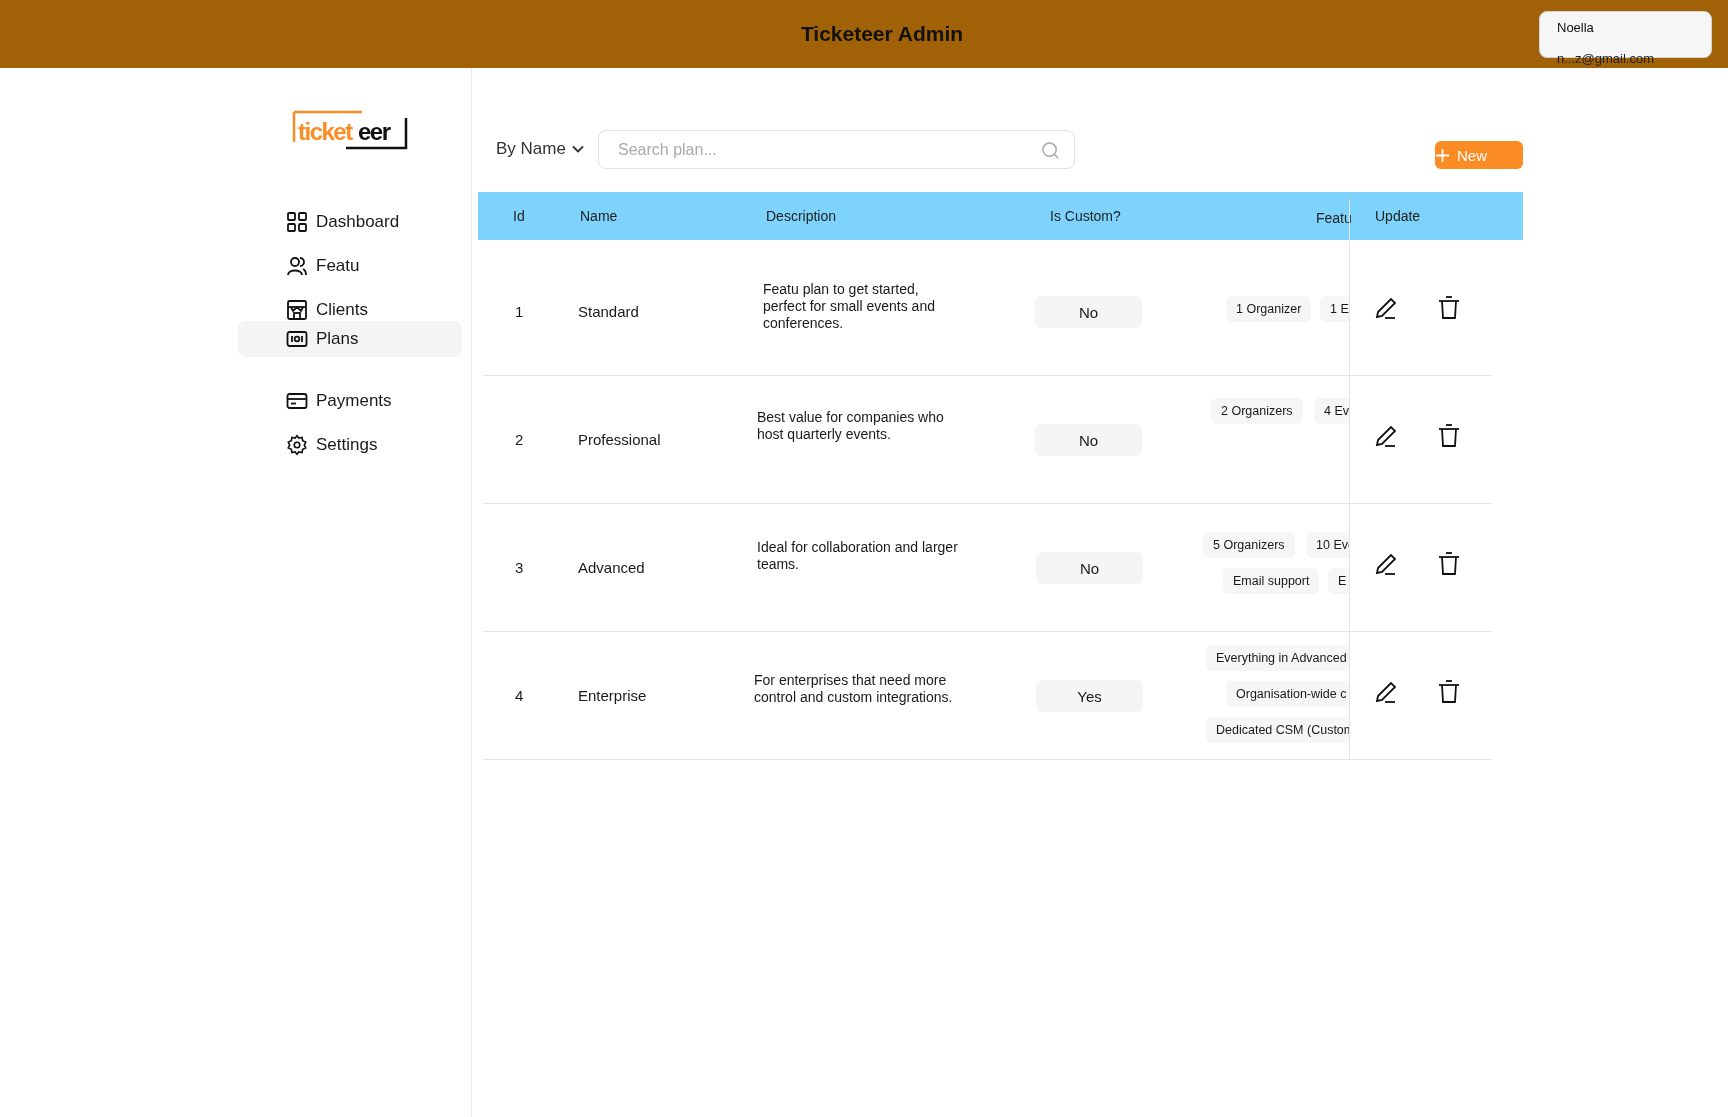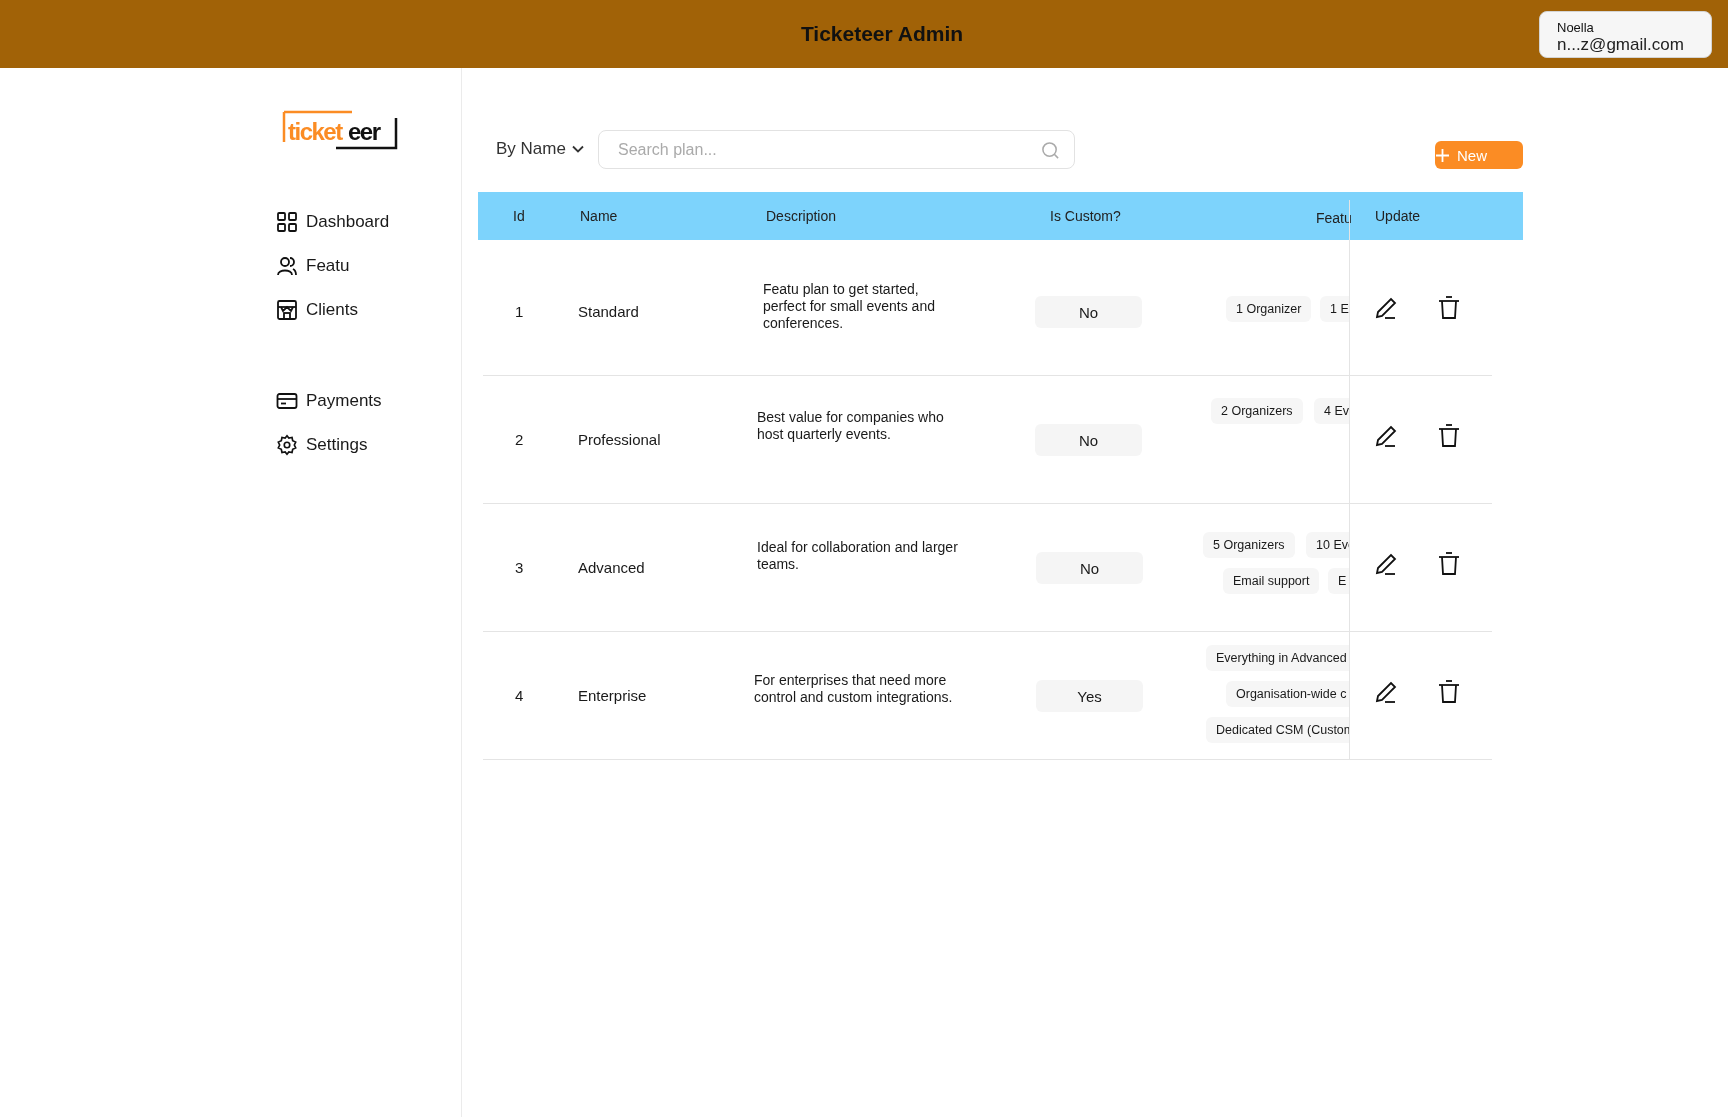--- a/index.html
+++ b/index.html
@@ -1,23 +1,23 @@
 <!DOCTYPE html>
 <html><head>
 <meta charset="utf-8">
 <style>
   * { box-sizing: border-box; margin: 0; padding: 0; }
   html, body { width: 1728px; height: 1117px; overflow: hidden; background: #ffffff; font-family: "Liberation Sans", "DejaVu Sans", sans-serif; color: #1a1a1a; }
   .topbar { position: absolute; left: 0; top: 0; width: 1728px; height: 68px; background: #a16207; padding-left: 34px; }
   .app-title { position: absolute; left: 0; width: 1764px; top: 22px; text-align: center; font-size: 21px; font-weight: bold; color: #111; }
   .user-card { position: absolute; left: 1539px; top: 11px; width: 173px; height: 47px; border: 1px solid #d4d4d4; border-radius: 8px; background: #f6f6f6; padding: 8px 0 0 17px; }
   .user-name { font-size: 13px; font-weight: normal; color: #111; }
-  .user-email { font-size: 17px; color: #222; margin-top: 0; }
-
-  .sidebar { position: absolute; left: 0; top: 68px; width: 462px; height: 1049px; border-right: 1px solid #ebebeb; padding-left: 46px; }
+  .user-email { font-size: 13px; color: #222; margin-top: 16px; }
+
+  .sidebar { position: absolute; left: 10px; top: 68px; width: 462px; height: 1049px; border-right: 1px solid #ebebeb; padding-left: 46px; }
   .logo { position: absolute; left: 282px; top: 42px; width: 116px; height: 40px; }
   .nav-item { position: absolute; left: 228px; width: 224px; height: 36px; border-radius: 8px; display: flex; align-items: center; padding-left: 48px; font-size: 17px; color: #1a1a1a; }
   .nav-item.active { background: #f4f4f4; }
   .nav-item .ic { position: absolute; left: 48px; top: 7px; width: 22px; height: 22px; }
   .nav-item .lbl { margin-left: 30px; }
 
   .sort { position: absolute; left: 496px; top: 139px; font-size: 17px; color: #333; display: flex; align-items: center; gap: 6px; }
   .search { position: absolute; left: 598px; top: 130px; width: 477px; height: 39px; border: 1px solid #e2e2e2; border-radius: 8px; background: #fff; }
   .search input { position: absolute; left: 0; top: 0; width: 100%; height: 100%; border: none; outline: none; background: transparent; padding-left: 19px; font-size: 16px; font-family: "Liberation Sans", sans-serif; color: #ef4444; }
   .search input::placeholder { color: #aaa; }
@@ -75,20 +75,29 @@
   </div>
   <div class="nav-item" style="top:224px">
     <svg class="ic" viewBox="0 0 22 22" fill="none" stroke="#111" stroke-width="1.8">
         <rect x="2" y="2" width="18" height="18" rx="1.5"></rect>
         <path d="M2 8 H20"></path>
         <path d="M5 8 L7 12 L11 8 L15 12 L17 8"></path>
         <rect x="8" y="14" width="6" height="6"></rect>
       </svg>
     <span class="lbl">Clients</span>
   </div>
+  <div class="nav-item active" style="top:253px;height:36px">
+    <svg class="ic" viewBox="0 0 22 22" fill="none" stroke="#111" stroke-width="1.8">
+        <rect x="1.5" y="4" width="19" height="14" rx="2"></rect>
+        <path d="M6 8 V14"></path>
+        <circle cx="11" cy="11" r="2.3"></circle>
+        <path d="M16 8 V14"></path>
+      </svg>
+    <span class="lbl">Plans</span>
+  </div>
   <div class="nav-item" style="top:315px">
     <svg class="ic" viewBox="0 0 22 22" fill="none" stroke="#111" stroke-width="1.8">
         <rect x="1.5" y="4" width="19" height="14" rx="2"></rect>
         <path d="M1.5 9 H20.5"></path>
         <path d="M5 13.5 H10"></path>
       </svg>
     <span class="lbl">Payments</span>
   </div>
   <div class="nav-item" style="top:359px">
     <svg class="ic" viewBox="0 0 24 24" fill="none" stroke="#111" stroke-width="1.8">

